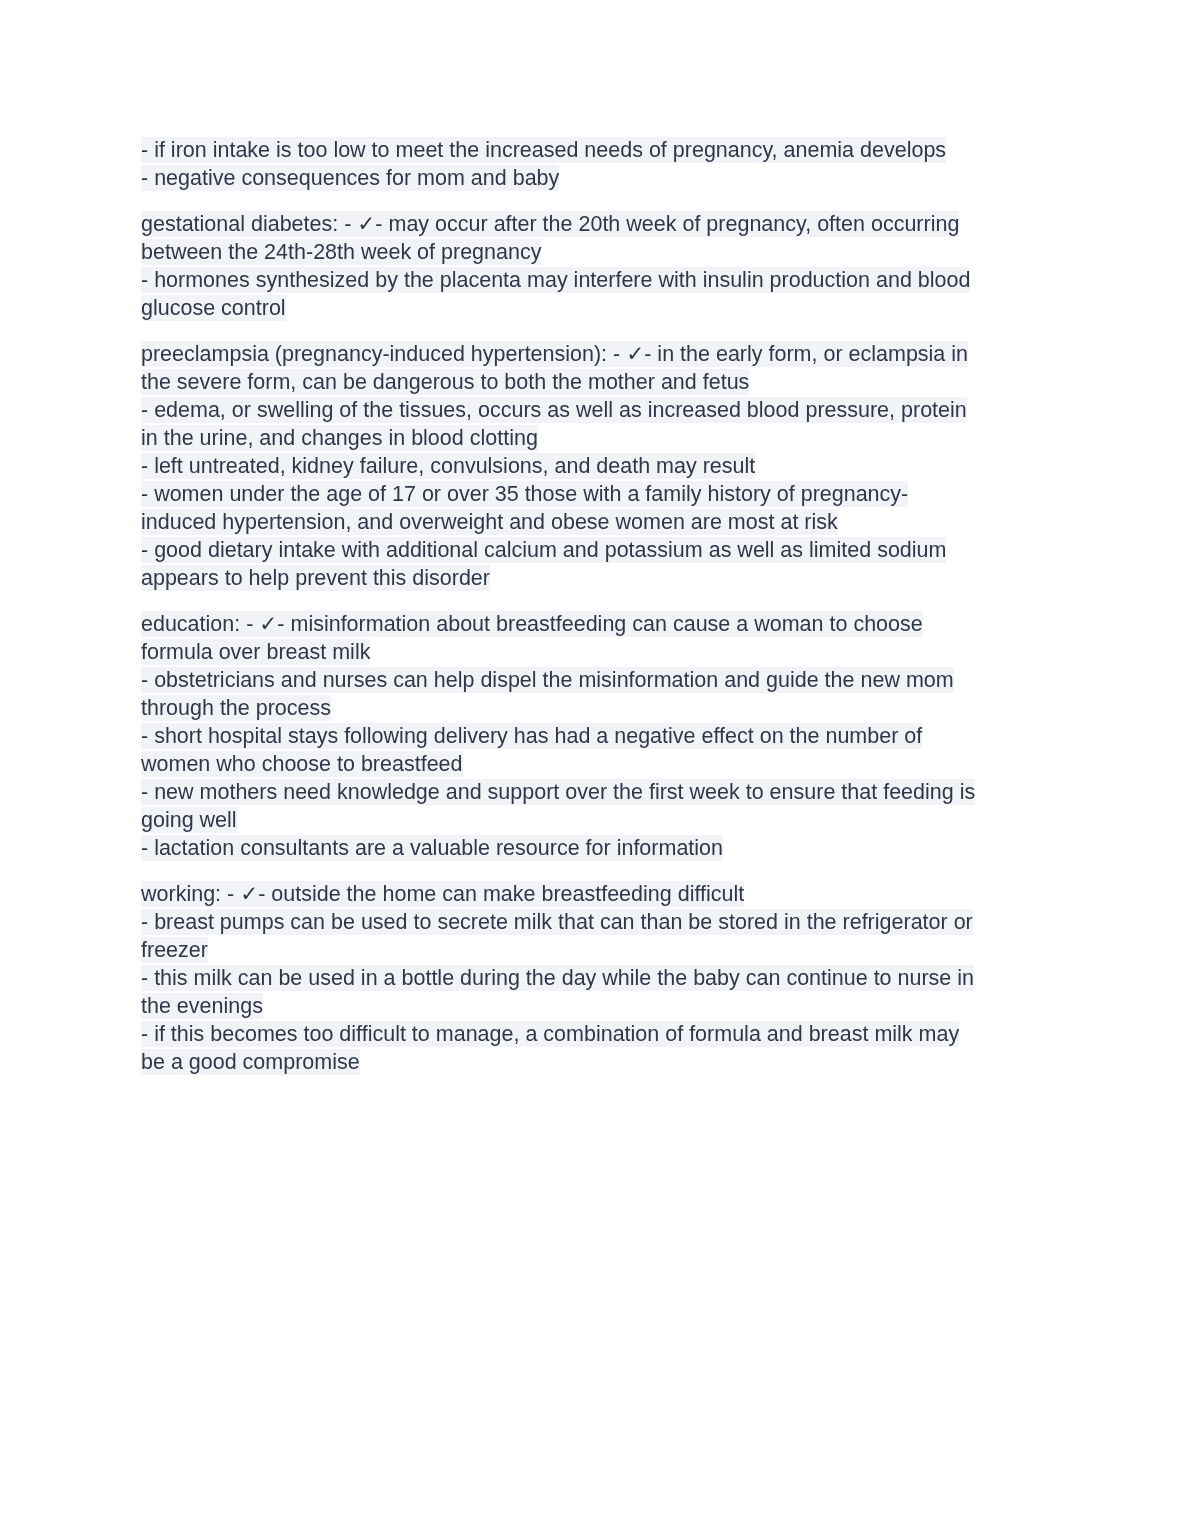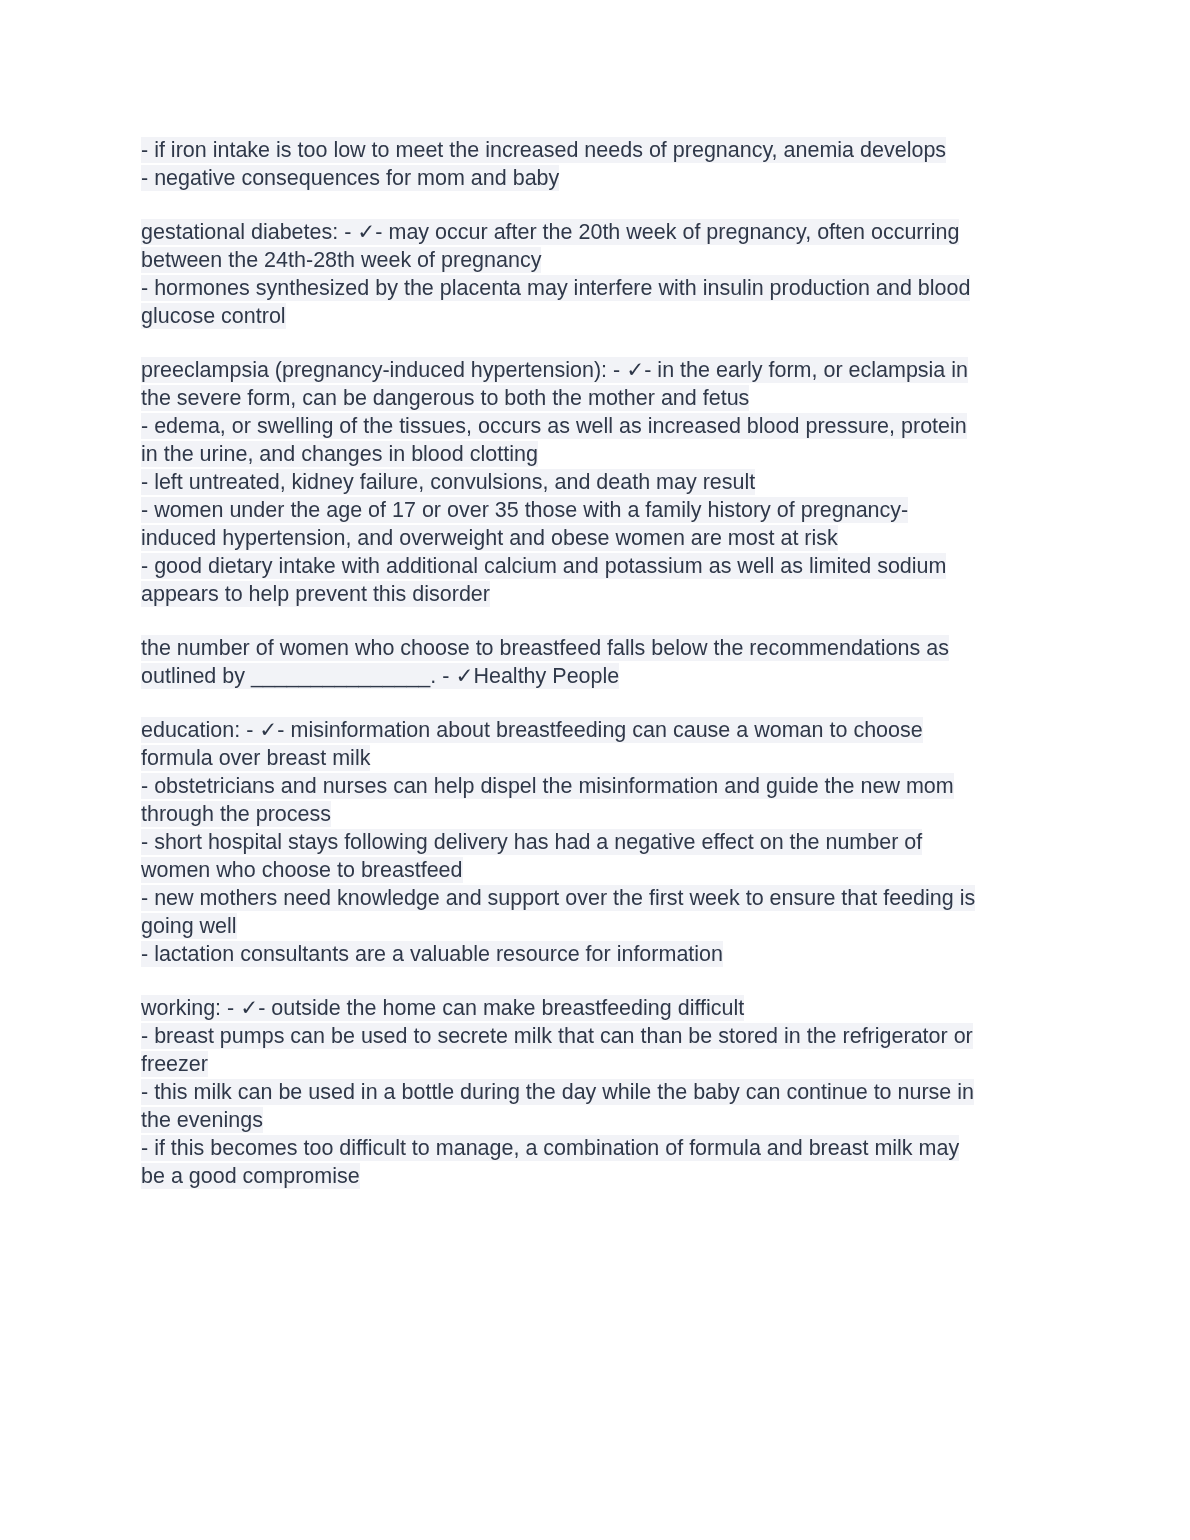--- a/index.html
+++ b/index.html
@@ -28,21 +28,21 @@
     font-size: 21.5px;
     line-height: 28px;
     color: var(--text-color, #2f3849);
     letter-spacing: 0;
   }
   .para {
     margin: 0;
     white-space: pre-line;
   }
   .para + .para {
-    margin-top: 26px;
+    margin-top: 18px;
   }
   .hl {
     background: var(--highlight-color, #f2f3f7);
     padding: 1px 0;
     -webkit-box-decoration-break: clone;
     box-decoration-break: clone;
   }
   .check {
     font-weight: 700;
     font-family: "DejaVu Sans", sans-serif;
@@ -65,22 +65,20 @@
 the severe form, can be dangerous to both the mother and fetus
 - edema, or swelling of the tissues, occurs as well as increased blood pressure, protein
 in the urine, and changes in blood clotting
 - left untreated, kidney failure, convulsions, and death may result
 - women under the age of 17 or over 35 those with a family history of pregnancy-
 induced hypertension, and overweight and obese women are most at risk
 - good dietary intake with additional calcium and potassium as well as limited sodium
 appears to help prevent this disorder</span></p>
 
 
-  <p class="para"><span class="hl">the number of women who choose to breastfeed falls below the recommendations as
-outlined by _______________. - <span class="check">✓</span>Healthy People</span></p>
 
   <p class="para"><span class="hl">education: - <span class="check">✓</span>- misinformation about breastfeeding can cause a woman to choose
 formula over breast milk
 - obstetricians and nurses can help dispel the misinformation and guide the new mom
 through the process
 - short hospital stays following delivery has had a negative effect on the number of
 women who choose to breastfeed
 - new mothers need knowledge and support over the first week to ensure that feeding is
 going well
 - lactation consultants are a valuable resource for information</span></p>

